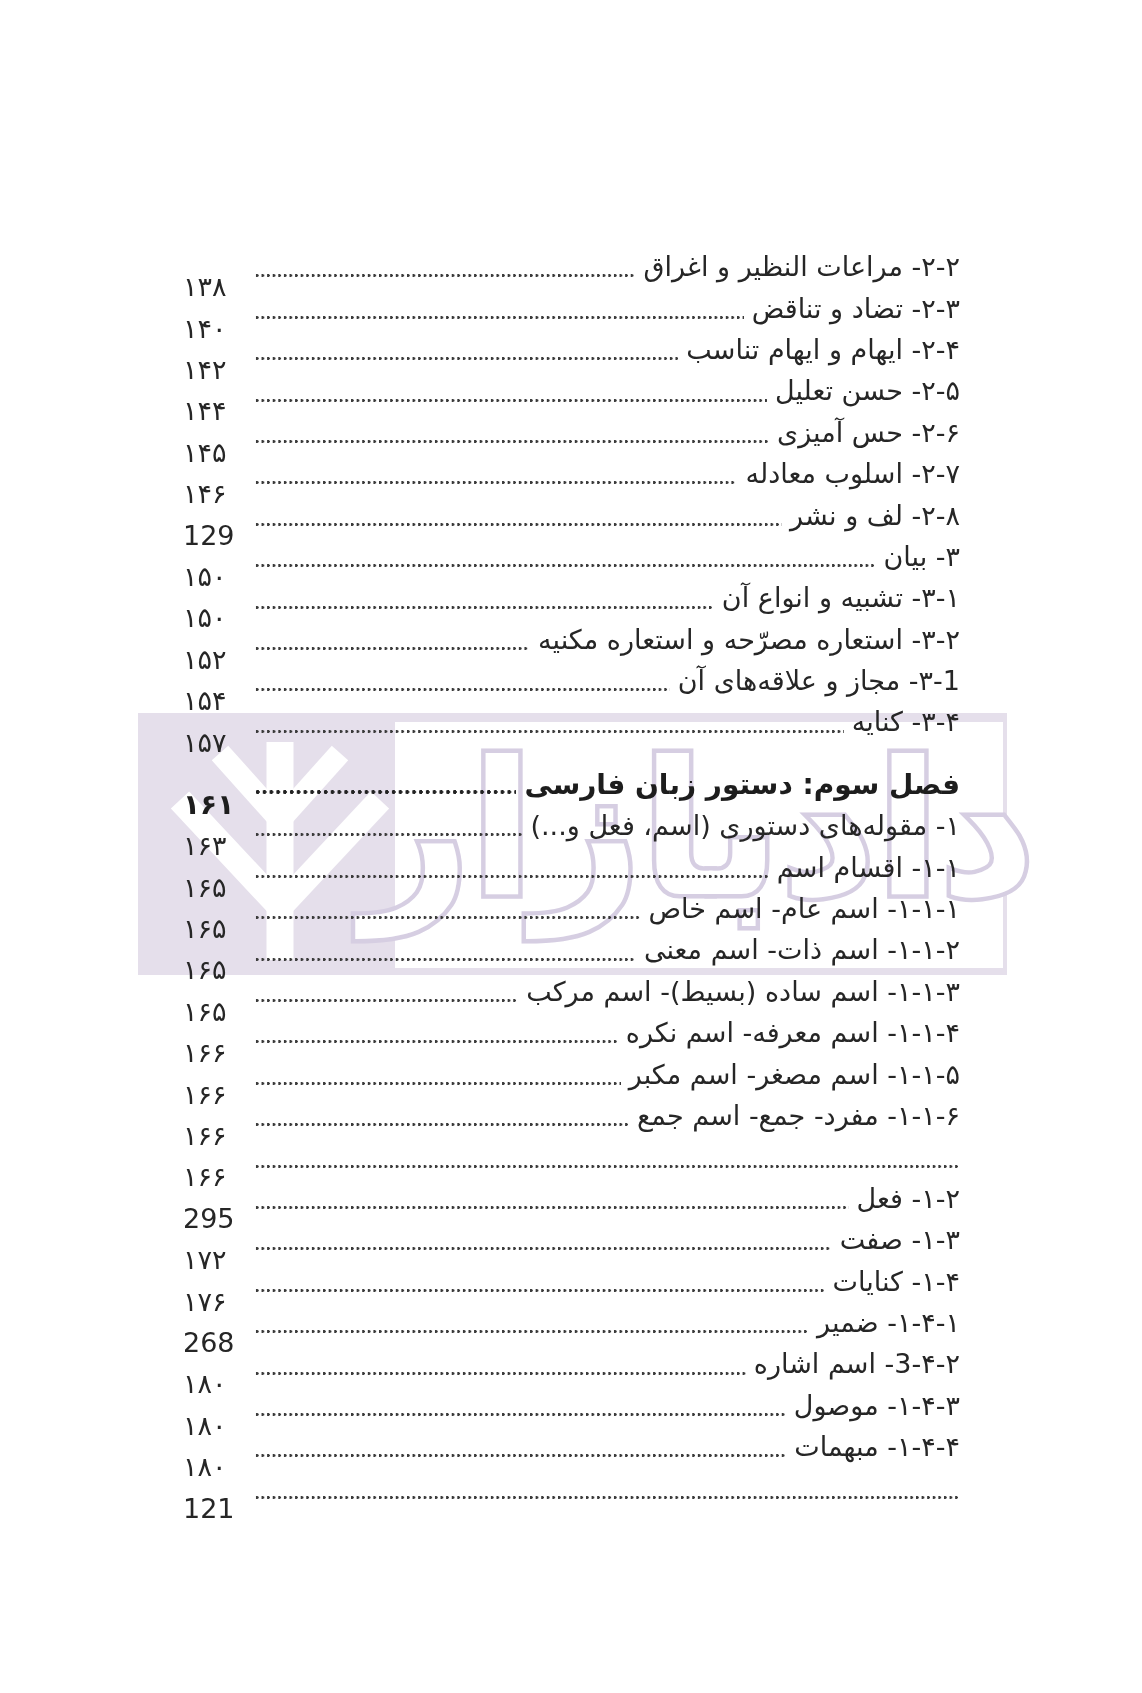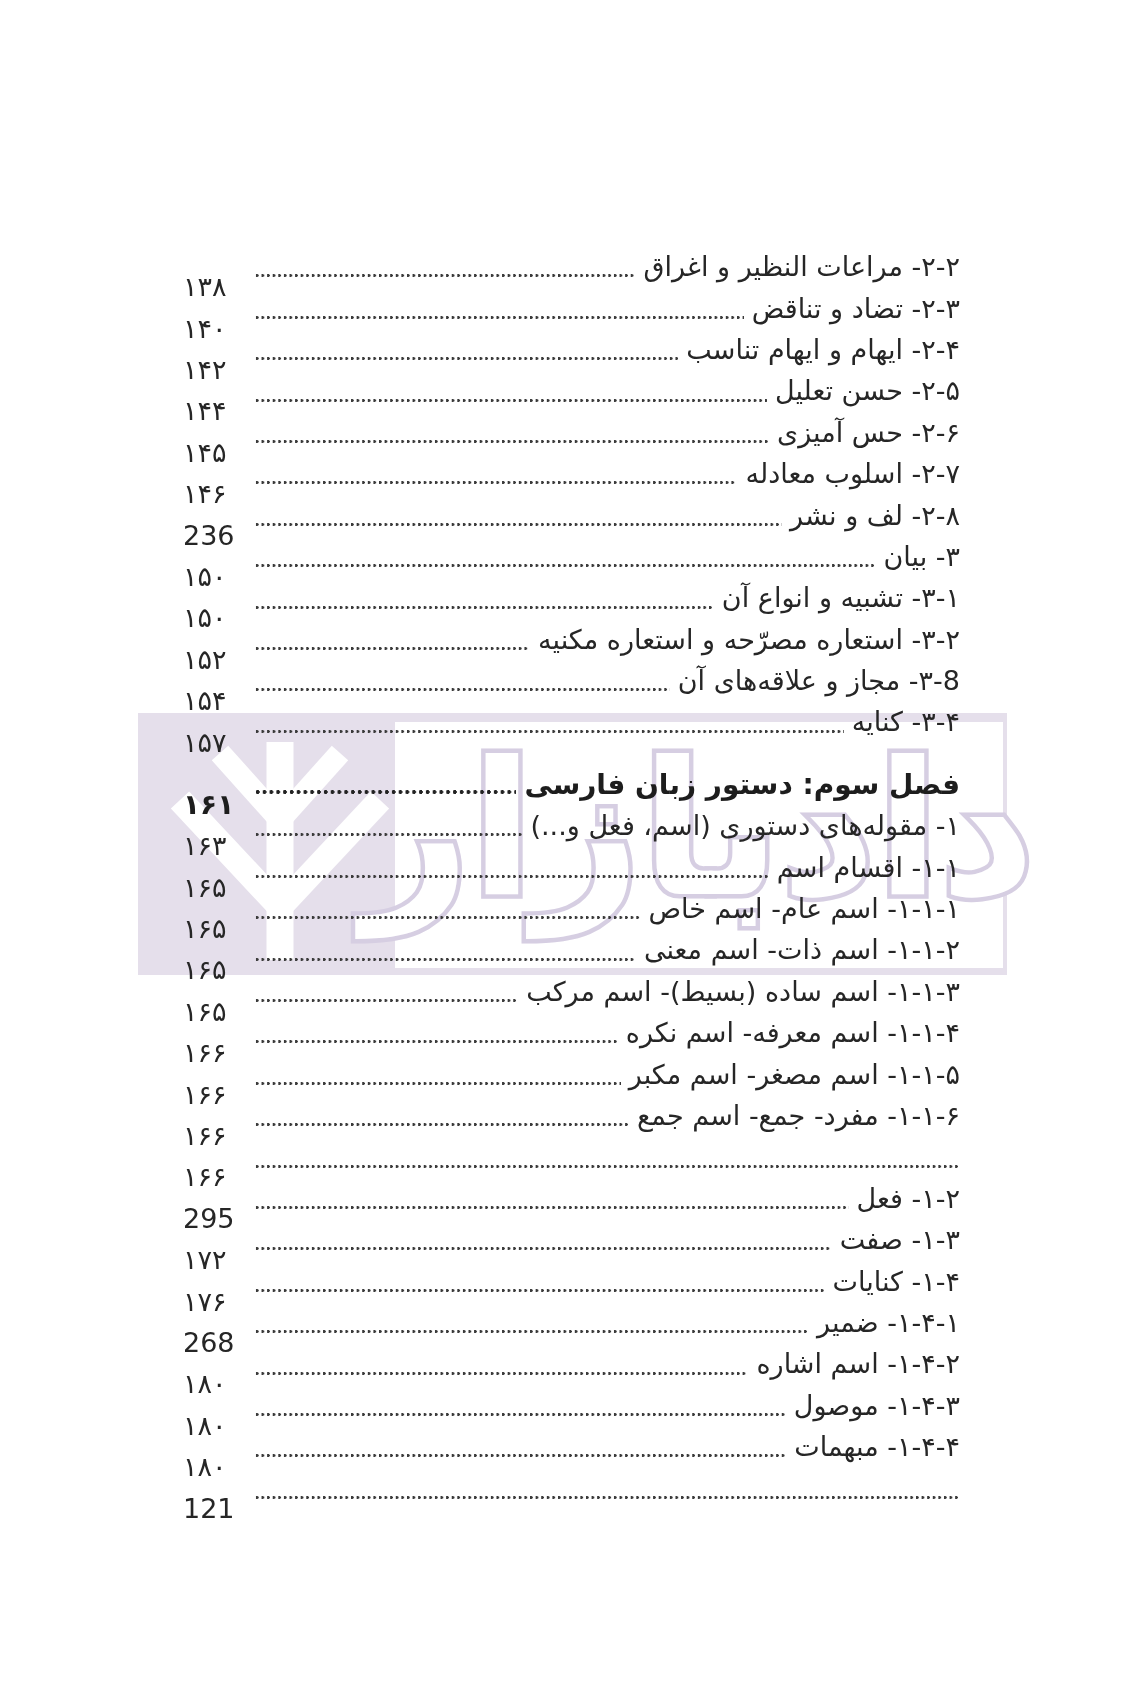--- a/index.html
+++ b/index.html
@@ -116,21 +116,21 @@
 
     <div class="toc-row">
       <span class="t">۲-۷- اسلوب معادله</span>
       <span class="leader"></span>
       <span class="p">۱۴۶</span>
     </div>
 
     <div class="toc-row">
       <span class="t">۲-۸- لف و نشر</span>
       <span class="leader"></span>
-      <span class="p">236</span>
+      <span class="p">129</span>
     </div>
 
     <div class="toc-row">
       <span class="t">۳- بیان</span>
       <span class="leader"></span>
       <span class="p">۱۵۰</span>
     </div>
 
     <div class="toc-row">
       <span class="t">۳-۱- تشبیه و انواع آن</span>
@@ -138,21 +138,21 @@
       <span class="p">۱۵۰</span>
     </div>
 
     <div class="toc-row">
       <span class="t">۳-۲- استعاره مصرّحه و استعاره مکنیه</span>
       <span class="leader"></span>
       <span class="p">۱۵۲</span>
     </div>
 
     <div class="toc-row">
-      <span class="t">۳-8- مجاز و علاقه‌های آن</span>
+      <span class="t">۳-1- مجاز و علاقه‌های آن</span>
       <span class="leader"></span>
       <span class="p">۱۵۴</span>
     </div>
 
     <div class="toc-row">
       <span class="t">۳-۴- کنایه</span>
       <span class="leader"></span>
       <span class="p">۱۵۷</span>
     </div>
 
@@ -233,21 +233,21 @@
       <span class="p">۱۷۶</span>
     </div>
 
     <div class="toc-row">
       <span class="t">۱-۴-۱- ضمیر</span>
       <span class="leader"></span>
       <span class="p">268</span>
     </div>
 
     <div class="toc-row">
-      <span class="t">۱-۴-۲- اسم اشاره</span>
+      <span class="t">3-۴-۲- اسم اشاره</span>
       <span class="leader"></span>
       <span class="p">۱۸۰</span>
     </div>
 
     <div class="toc-row">
       <span class="t">۱-۴-۳- موصول</span>
       <span class="leader"></span>
       <span class="p">۱۸۰</span>
     </div>
 

